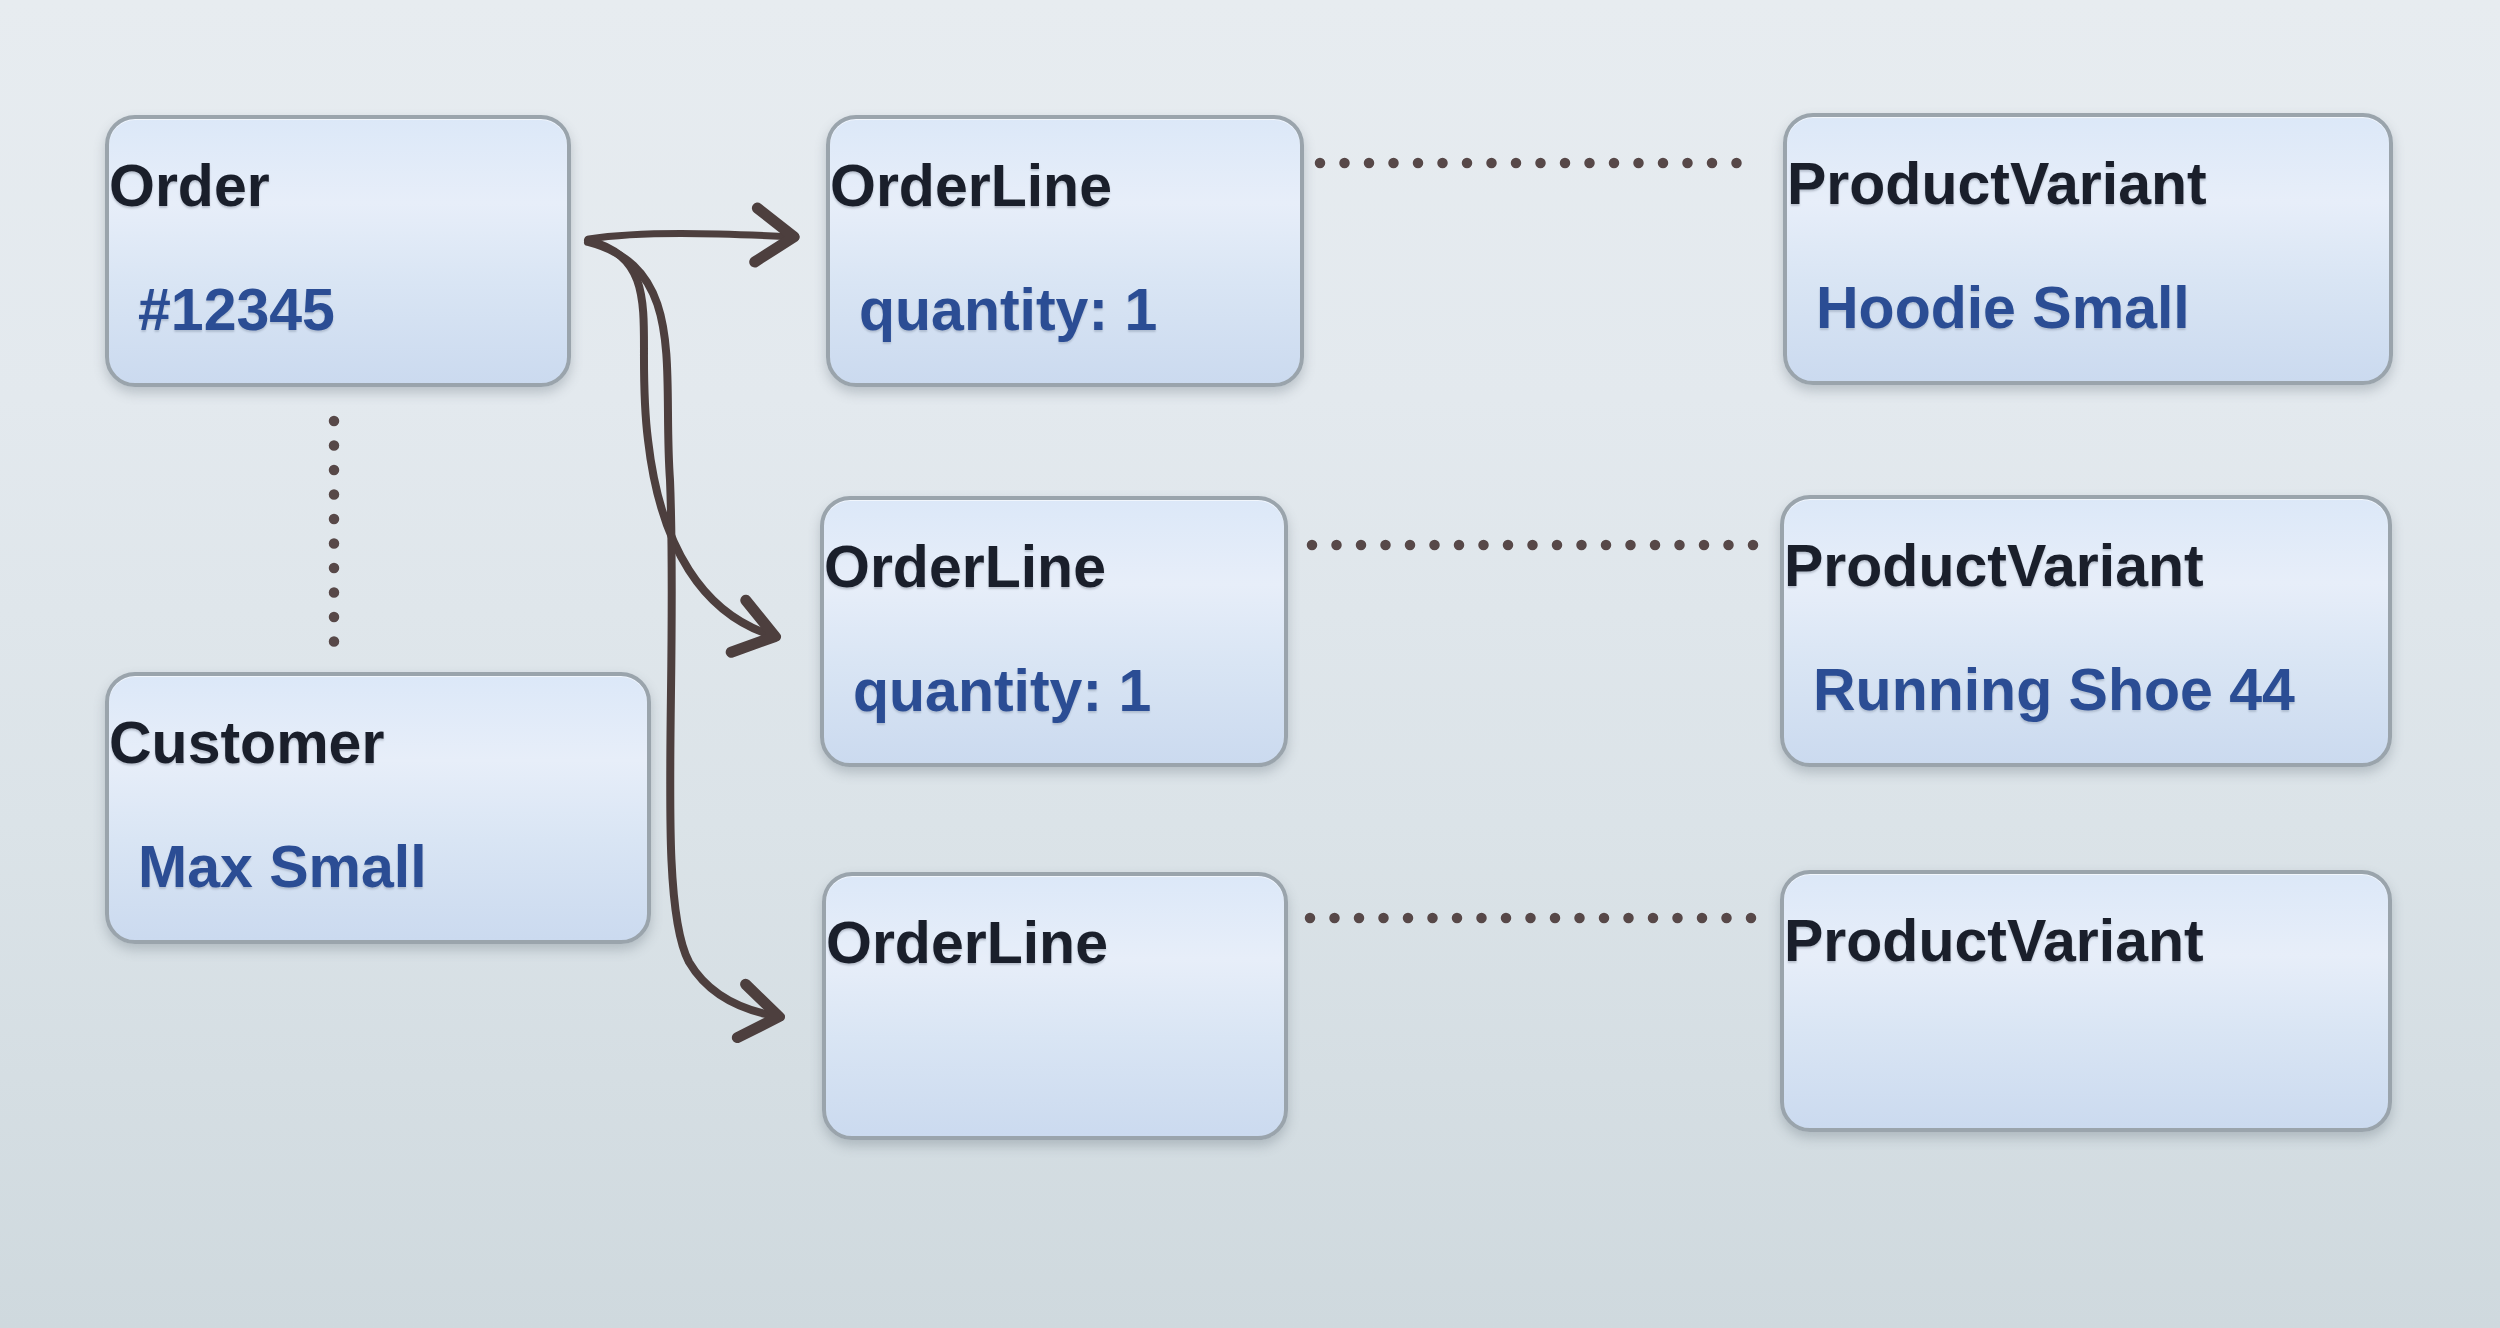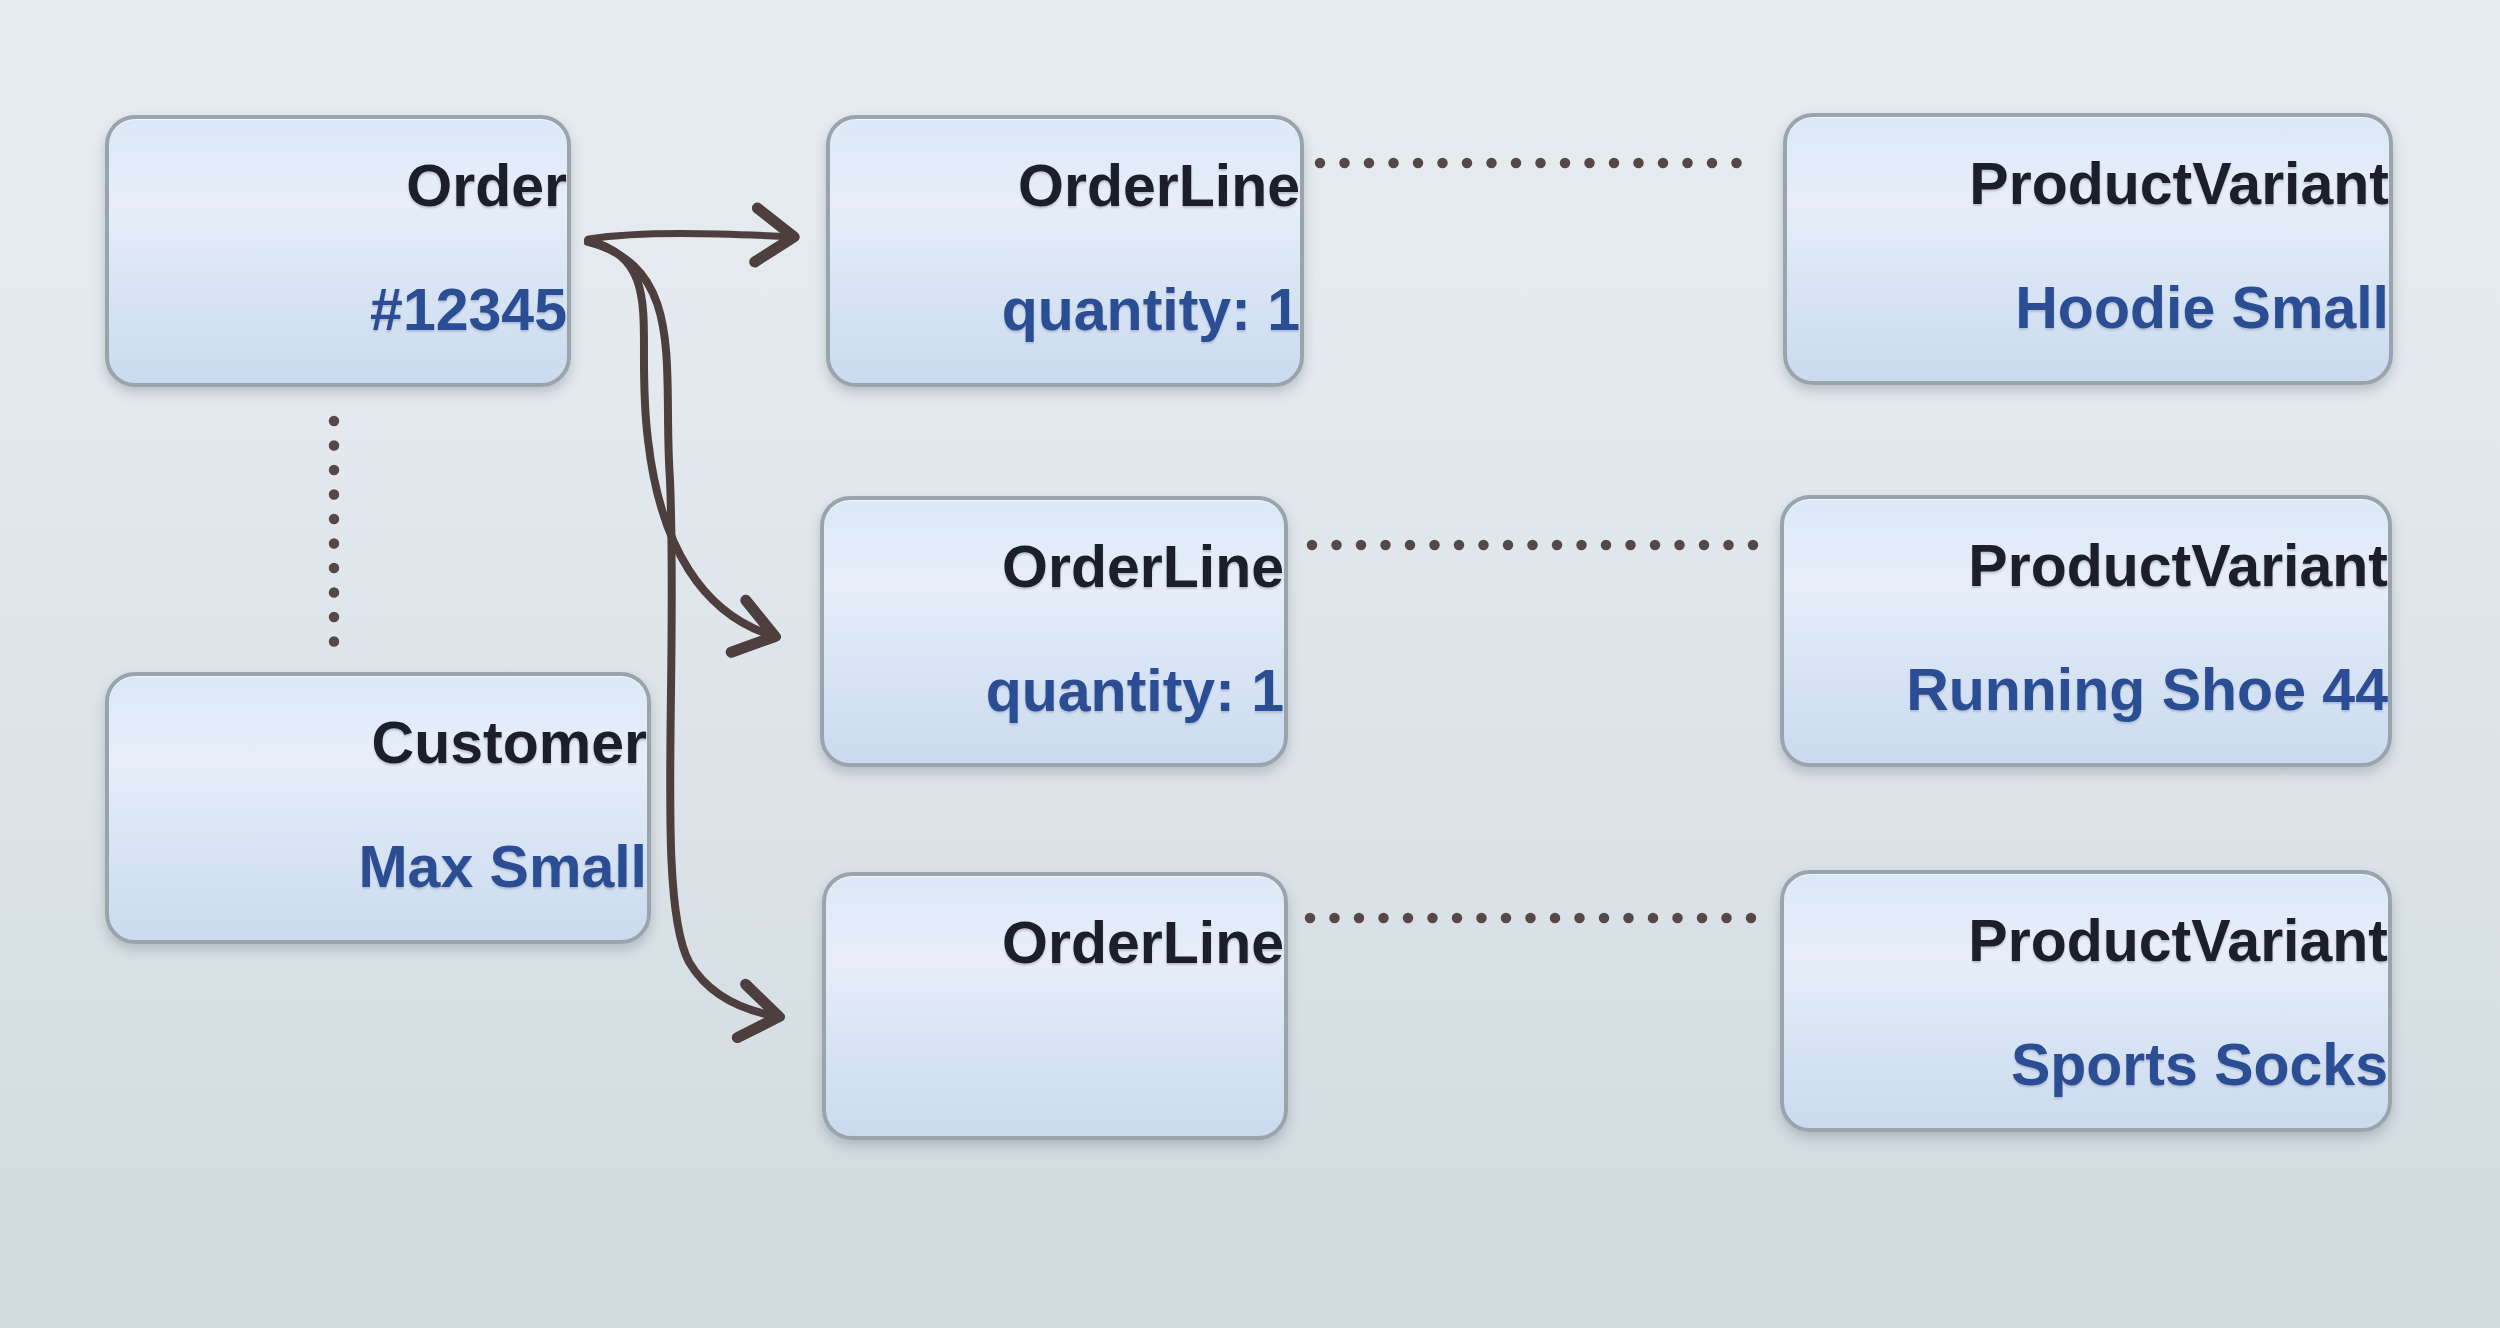--- a/index.html
+++ b/index.html
@@ -9,21 +9,21 @@
     font-family:"Liberation Sans","DejaVu Sans",sans-serif;
   }
   .node{
     position:absolute;border-radius:30px;
     border:4px solid #9aa4ac;
     background:linear-gradient(180deg,#dce8f8 0%,#e7eef9 32%,#d9e5f4 62%,#cbdaef 100%);
     box-shadow:0 6px 12px rgba(90,102,112,0.30), inset 0 1px 0 rgba(255,255,255,0.6);
     box-sizing:border-box;
   }
   .node .title,.node .value{
-    position:absolute;left:0;right:0;text-align:right;
+    position:absolute;left:0;right:0;text-align:left;
     font-weight:bold;font-size:59px;line-height:62px;white-space:nowrap;
   }
   .node .title{top:36px;color:#1a1f2b;text-shadow:0 2px 2px rgba(30,40,60,0.22);}
   .node .value{top:160px;color:#2b4d94;text-shadow:0 2px 2px rgba(30,40,60,0.18);padding-left:29px;}
 
   .n-order        {left:105px; top:115px; width:466px; height:272px;}
   .n-customer     {left:105px; top:672px; width:546px; height:272px;}
   .n-orderline-1  {left:826px; top:115px; width:478px; height:272px;}
   .n-orderline-2  {left:820px; top:496px; width:468px; height:271px;}
   .n-orderline-3  {left:822px; top:872px; width:466px; height:268px;}
@@ -87,16 +87,15 @@
     <span class="value">Hoodie Small</span>
   </div>
 
   <div class="node n-productvariant-2">
     <span class="title">ProductVariant</span>
     <span class="value">Running Shoe 44</span>
   </div>
 
   <div class="node n-productvariant-3">
     <span class="title">ProductVariant</span>
-    <span class="value">Sports Socks</span>
   </div>
 
 </div>
 
 </body></html>

